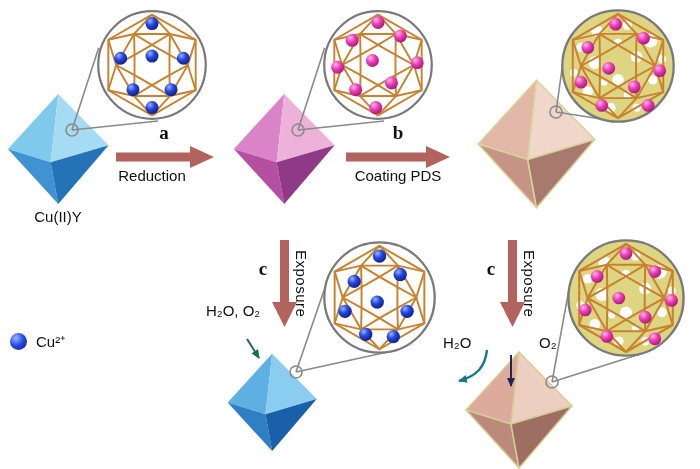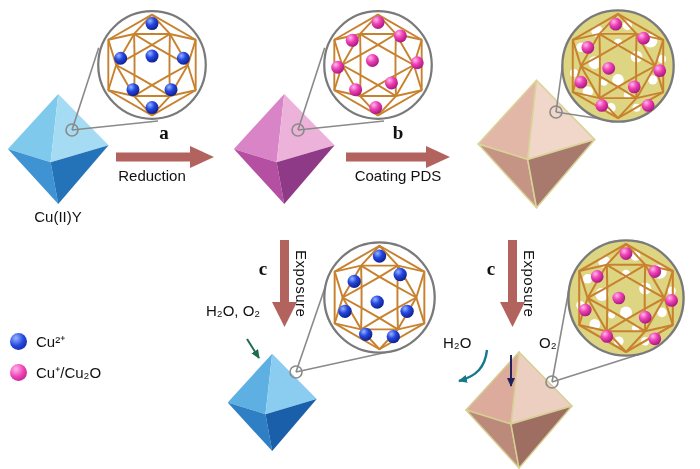--- a/index.html
+++ b/index.html
@@ -245,19 +245,15 @@
   <div class="lbl step-letter center" style="left:480px; top:258px; width:22px;">c</div>
   <div class="lbl vert" style="left:521px; top:250px;">Exposure</div>
   <div class="lbl" style="left:443px; top:334px;">H₂O</div>
   <div class="lbl" style="left:497px; top:334px;margin-left:42px;">O₂</div>
 
   <div class="legend">
     <div class="legend-item">
       <span class="sw-circle sw-blue"></span>
       <span>Cu²⁺</span>
     </div>
-    <div class="legend-item">
-      <span class="sw-circle sw-pink"></span>
-      <span>Cu⁺/Cu₂O</span>
-    </div>
   </div>
 
 </div>
 
 </body></html>

